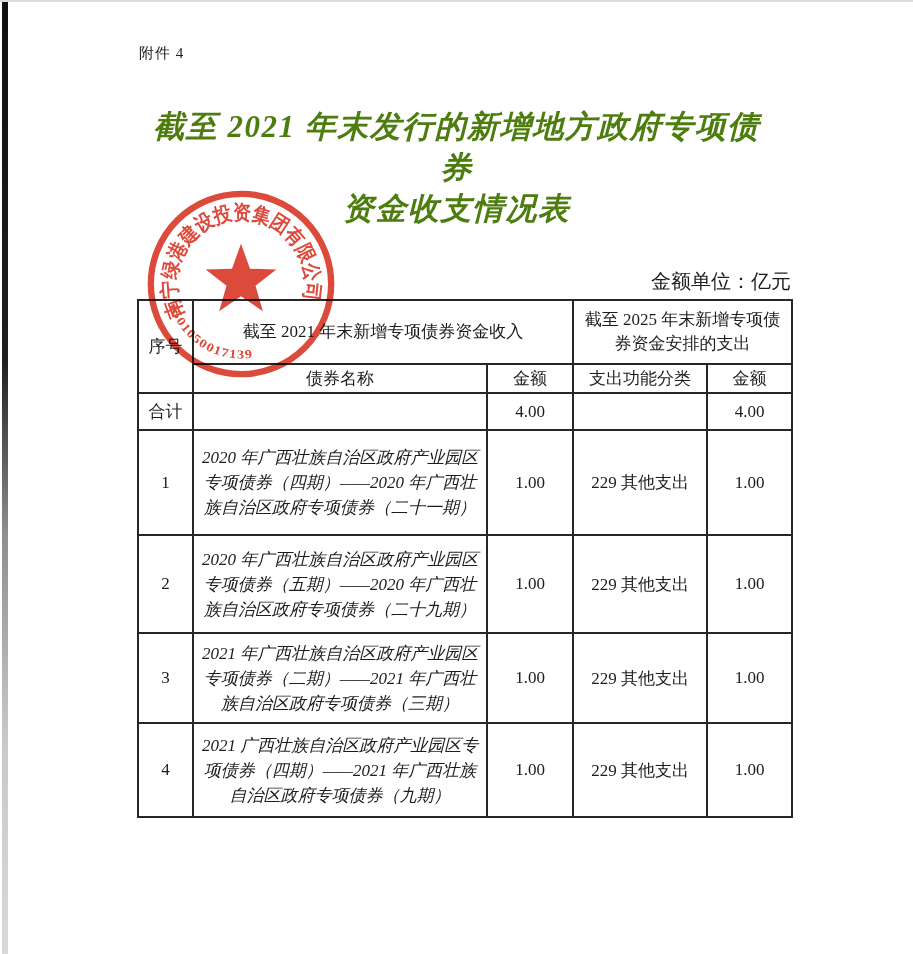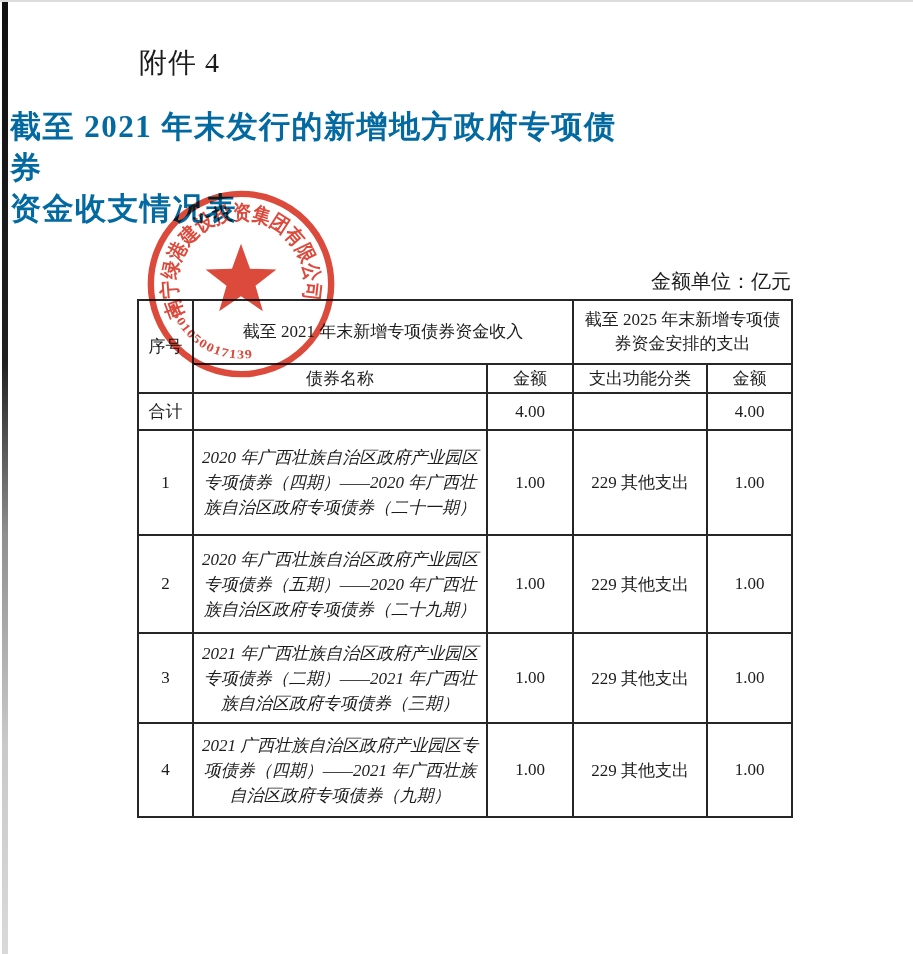--- a/index.html
+++ b/index.html
@@ -5,23 +5,23 @@
   html,body{margin:0;padding:0;background:#ffffff;}
   .page{
     position:relative;width:913px;height:954px;background:#ffffff;
     font-family:"Liberation Serif", serif;color:#1c1c1c;overflow:hidden;
   }
   
   .edge-left{position:absolute;left:2px;top:0;width:6px;height:100%;
     background:linear-gradient(180deg,#101010 0%,#202020 38%,#8f8f8f 56%,#c9c9c9 78%,#d9d9d9 100%);}
   .edge-top{position:absolute;top:0;left:0;width:100%;height:2px;background:#dcdcdc;}
 
-  .attachment{position:absolute;left:139px;top:44px;font-size:28px;letter-spacing:1px;text-align:center;}
-  .title{position:absolute;left:10px;top:106px;width:893px;text-align:left;
-    font-weight:bold;font-size:31px;line-height:41px;letter-spacing:1.5px;color:#0369a1;}
+  .attachment{position:absolute;left:139px;top:44px;font-size:15px;letter-spacing:1px;text-align:center;}
+  .title{position:absolute;left:10px;top:106px;width:893px;text-align:center;
+    font-weight:bold;font-size:31px;line-height:41px;letter-spacing:1.5px;color:#4d7c0f;font-style:italic;}
   .unit{position:absolute;right:122px;top:268px;font-size:20px;}
 
   table.main{position:absolute;left:137px;top:299px;width:654px;
     border-collapse:collapse;table-layout:fixed;}
   table.main td, table.main th{
     border:2px solid #262626;font-weight:normal;text-align:center;
     vertical-align:middle;font-size:17px;padding:2px 5px;color:#1c1c1c;
   }
   tr.hr1{height:64px;} tr.hr2{height:20px;}
   tr.r-total{height:37px;border-radius:15px;} tr.r1{height:105px;} tr.r2{height:98px;}

